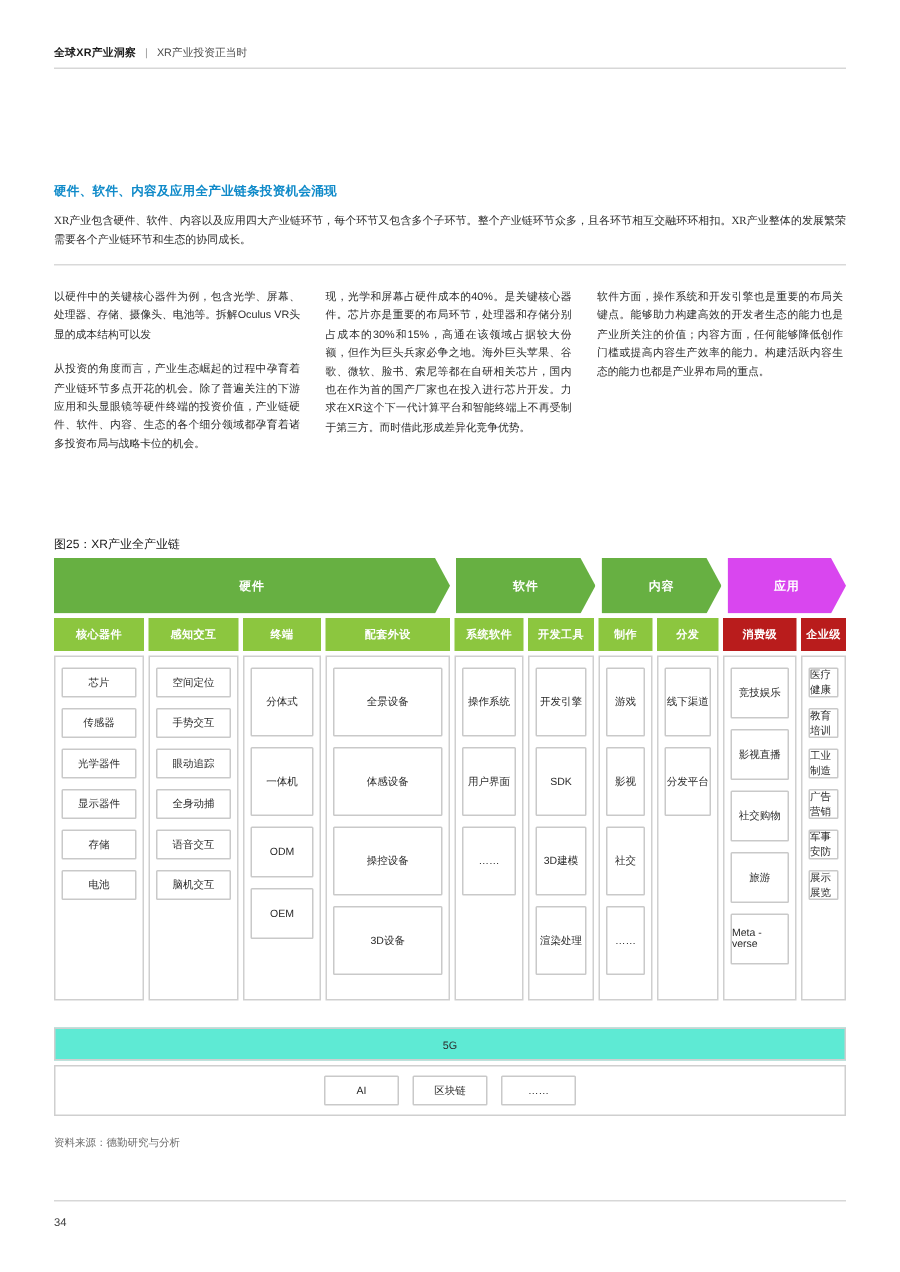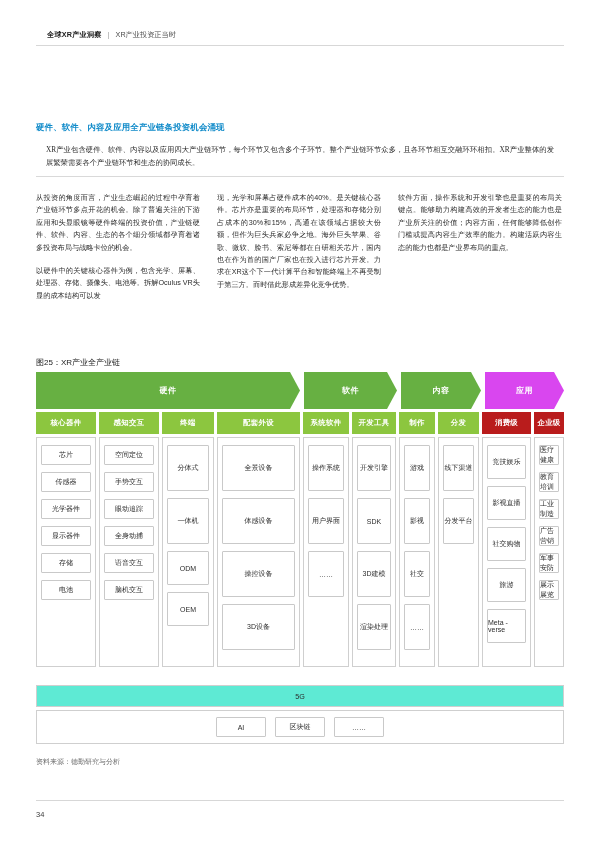--- a/index.html
+++ b/index.html
@@ -24,21 +24,21 @@
     position: absolute;
     left: 36px; top: 30px;
     width: 528px;
     font-size: 7.2px;
     line-height: 10px;
     color: #3b3b3b;
     display: flex;
     align-items: center;
     gap: 6px;
   }
-  .header .h-title { font-weight: bold; color: #1a1a1a; letter-spacing: .2px; margin-left: 11px; }
+  .header .h-title { font-weight: bold; color: #1a1a1a; letter-spacing: .2px; }
   .header .h-sep { color: #9a9a9a; }
   .header .h-sub { color: #4a4a4a; }
   .header-rule {
     position: absolute;
     left: 36px; top: 45px;
     width: 528px; height: 1px;
     background: #d7d7d7;
   }
   
   .intro {
@@ -49,21 +49,21 @@
   }
   .intro h2 {
     margin: 0 0 7px 0;
     font-size: 8.4px;
     line-height: 12px;
     color: #0f8ac9;
     font-weight: bold;
     letter-spacing: .2px;
   }
   .intro p {
-    margin: 10px;
+    margin: 0;
     font-size: 7.3px;
     line-height: 12.6px;
     color: #2b2b2b;
     text-align: justify;
   }
   .intro-rule {
     position: absolute;
     left: 36px; top: 176px;
     width: 528px; height: 1px;
     background: #d9d9d9;
@@ -225,22 +225,22 @@
   <div class="header-rule"></div>
 
   <div class="intro">
     <h2>硬件、软件、内容及应用全产业链条投资机会涌现</h2>
     <p>XR产业包含硬件、软件、内容以及应用四大产业链环节，每个环节又包含多个子环节。整个产业链环节众多，且各环节相互交融环环相扣。XR产业整体的发展繁荣需要各个产业链环节和生态的协同成长。</p>
   </div>
   <div class="intro-rule"></div>
 
   <div class="cols">
     <div class="col">
+      <p>以硬件中的关键核心器件为例，包含光学、屏幕、处理器、存储、摄像头、电池等。拆解Oculus VR头显的成本结构可以发</p>
       <p>从投资的角度而言，产业生态崛起的过程中孕育着产业链环节多点开花的机会。除了普遍关注的下游应用和头显眼镜等硬件终端的投资价值，产业链硬件、软件、内容、生态的各个细分领域都孕育着诸多投资布局与战略卡位的机会。</p>
-      <p>以硬件中的关键核心器件为例，包含光学、屏幕、处理器、存储、摄像头、电池等。拆解Oculus VR头显的成本结构可以发</p>
     </div>
     <div class="col">
       <p>现，光学和屏幕占硬件成本的40%。是关键核心器件。芯片亦是重要的布局环节，处理器和存储分别占成本的30%和15%，高通在该领域占据较大份额，但作为巨头兵家必争之地。海外巨头苹果、谷歌、微软、脸书、索尼等都在自研相关芯片，国内也在作为首的国产厂家也在投入进行芯片开发。力求在XR这个下一代计算平台和智能终端上不再受制于第三方。而时借此形成差异化竞争优势。</p>
     </div>
     <div class="col">
       <p>软件方面，操作系统和开发引擎也是重要的布局关键点。能够助力构建高效的开发者生态的能力也是产业所关注的价值；内容方面，任何能够降低创作门槛或提高内容生产效率的能力。构建活跃内容生态的能力也都是产业界布局的重点。</p>
     </div>
   </div>
 
   <div class="fig-title">图25：XR产业全产业链</div>

